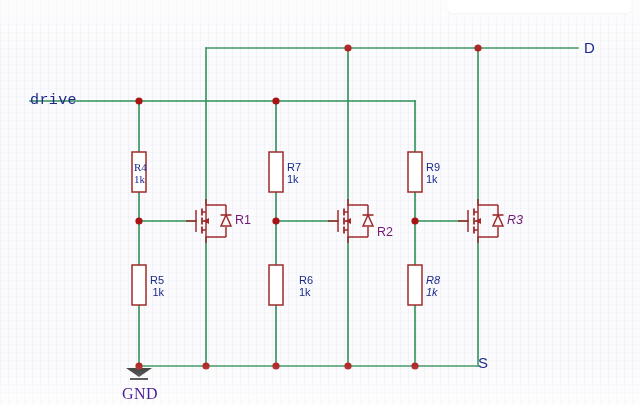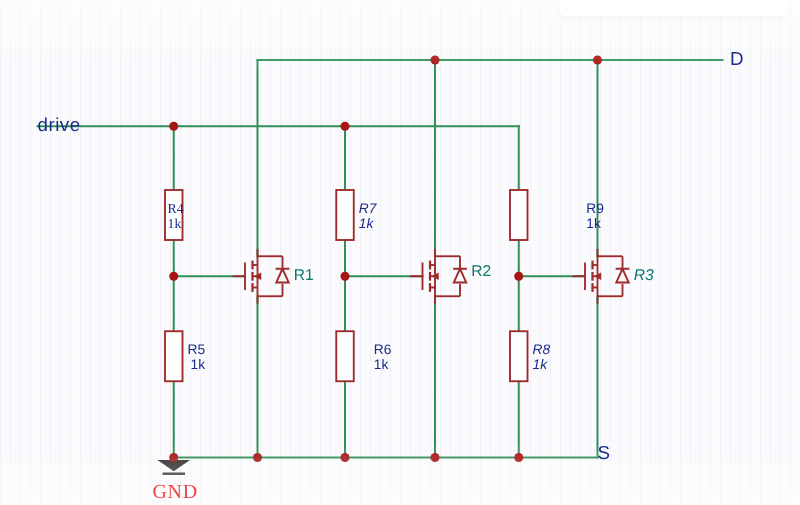--- a/index.html
+++ b/index.html
@@ -47,36 +47,36 @@
   }
   .port-label {
     position: absolute;
     color: #1b2a8a;
     font-size: 15px;
     letter-spacing: .4px;
     white-space: nowrap;
   }
   .gnd-label {
     position: absolute;
-    color: #ef4444;
+    color: #4c1d95;
     font-family: "Liberation Serif", serif;
     font-size: 16px;
     letter-spacing: .5px;
     white-space: nowrap;
   }
   .ref-label {
     position: absolute;
     color: #1b2a8a;
     font-size: 11px;
     line-height: 11.5px;
     white-space: nowrap;
   }
   .dev-label {
     position: absolute;
-    color: #0f766e;
+    color: #701a75;
     font-size: 12.5px;
     white-space: nowrap;
   }
 </style>
 </head>
 <body>
 
 <div id="canvas">
   <div id="grid"></div>
 
@@ -201,47 +201,47 @@
         <circle cx="206" cy="366" r="3.6" fill="#a81414"></circle>
         <circle cx="276" cy="366" r="3.6" fill="#a81414"></circle>
         <circle cx="348" cy="366" r="3.6" fill="#a81414"></circle>
         <circle cx="415" cy="366" r="3.6" fill="#a81414"></circle>
       </g>
   </svg>
 
   <div id="overlay-box"></div>
   <div id="vignette"></div>
 
-  <div class="port-label" style="left:30px; top:92px;">drive</div>
+  <div class="port-label" style="left:30px; top:92px;font-family:Liberation Mono, monospace;">drive</div>
   <div class="port-label" style="left:584px; top:39px;">D</div>
   <div class="port-label" style="left:478px; top:354px;">S</div>
   <div class="gnd-label" style="left:122px; top:385px;">GND</div>
 
   <div id="text-layer">
       <div class="ref-label" style="left: 134px; top: 162px; font-family: Liberation Serif, serif;">
         <div>R4</div>
         <div>1k</div>
       </div>
       <div class="ref-label" style="left: 150px; top: 275px; text-align: right;">
         <div>R5</div>
         <div>1k</div>
       </div>
-      <div class="ref-label" style="left: 287px; top: 162px; font-style: italic;">
+      <div class="ref-label" style="left: 287px; top: 162px;">
         <div>R7</div>
         <div>1k</div>
       </div>
       <div class="ref-label" style="left: 299px; top: 275px;">
         <div>R6</div>
         <div>1k</div>
       </div>
-      <div class="ref-label" style="left: 426px; top: 162px; margin-left: 43px;">
+      <div class="ref-label" style="left: 426px; top: 162px;">
         <div>R9</div>
         <div>1k</div>
       </div>
       <div class="ref-label" style="left: 426px; top: 275px; font-style: italic;">
         <div>R8</div>
         <div>1k</div>
       </div>
       <div class="dev-label" style="left: 235px; top: 213px;">R1</div>
-      <div class="dev-label" style="left: 377px; top: 210px;">R2</div>
+      <div class="dev-label" style="left: 377px; top: 225px;">R2</div>
       <div class="dev-label" style="left: 507px; top: 213px; font-style: italic;">R3</div>
     </div>
 </div>
 
 </body></html>

